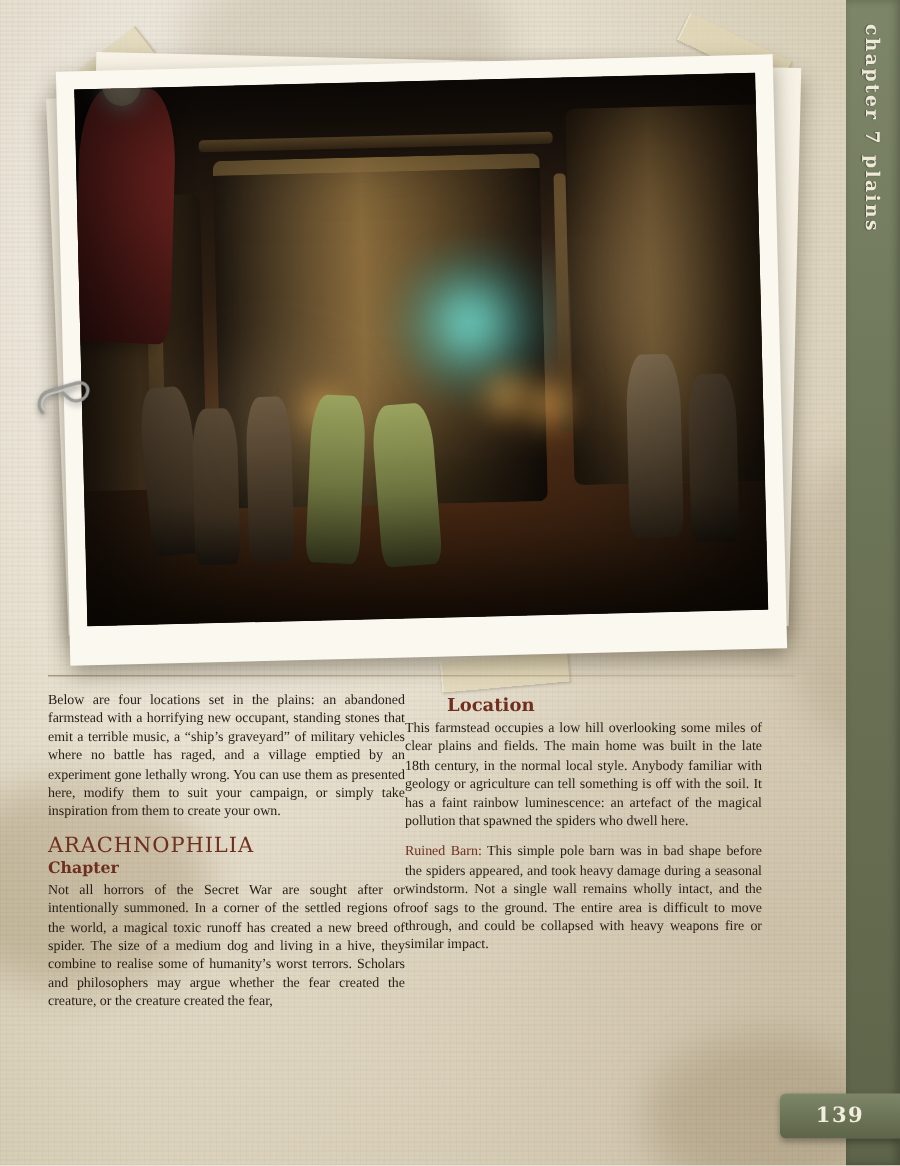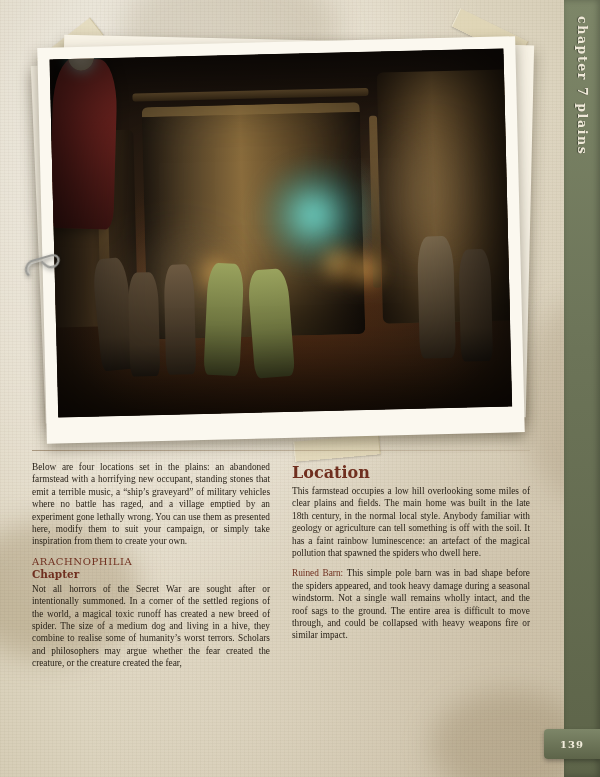--- a/index.html
+++ b/index.html
@@ -63,31 +63,31 @@
     font-size: 12.5px;
     letter-spacing: 1.6px;
     text-transform: lowercase;
     font-weight: bold;
     text-shadow: 0 1px 1px rgba(0,0,0,0.45);
   }
   .page-number-box {
     position: absolute;
     right: 0;
     bottom: 18px;
-    width: 56px;
+    width: 80px;
     height: 30px;
     background: linear-gradient(180deg, #7d8668, #5d6449);
     border-radius: 4px 0 0 4px;
     box-shadow: 0 2px 4px rgba(0,0,0,0.3);
     display: flex;
     align-items: center;
     justify-content: center;
     color: #f2eddc;
     font-family: "DejaVu Serif", serif;
-    font-size: 10px;
+    font-size: 14px;
     font-weight: bold;
     letter-spacing: 1px;
   }
 
   
   .tape {
     position: absolute;
     background: rgba(226, 214, 178, 0.62);
     box-shadow: 0 1px 2px rgba(0,0,0,0.18);
     border-left: 1px solid rgba(255,255,255,0.35);
@@ -249,51 +249,51 @@
     color: #6f2f1f;
     text-shadow: 0 1px 0 rgba(255,255,255,0.55);
   }
   .rule {
     height: 1px;
     background: linear-gradient(90deg, rgba(120,95,65,0.55), rgba(120,95,65,0.15));
     margin-bottom: 10px;
   }
   .cols {
     display: flex;
-    gap: 22px;
   }
   .col {
     width: 238px;
   }
   p.body {
     margin: 0 0 8px 0;
     font-family: "Liberation Serif", serif;
     font-size: 9.3px;
     line-height: 12.4px;
     color: #241d14;
     text-align: justify;
   }
   h2.entry {
     margin: 8px 0 1px 0;
     font-family: "DejaVu Serif", serif;
-    font-size: 10px;
+    font-size: 14px;
     letter-spacing: 0.6px;
     color: #6f2f1f;
     font-weight: normal;
   }
   h3.sub {
     margin: 0 0 3px 0;
     font-family: "DejaVu Serif", serif;
     font-size: 10.5px;
     color: #6f2f1f;
     font-weight: bold;
   }
   h3.sub.loc {
-    font-size: 16px;
+    font-size: 12px;
     margin-top: 2px;
+    margin-left: 28px;
   }
   .lead {
     font-weight: normal;
     color: #6f2f1f;
   }
 </style>
 </head>
 <body>
 
 <div class="page">

